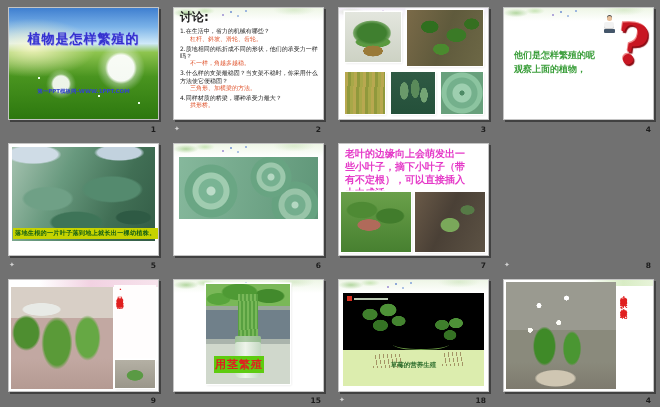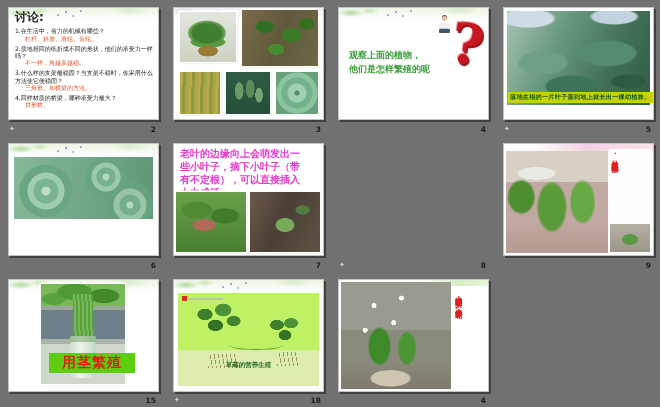--- a/index.html
+++ b/index.html
@@ -171,23 +171,23 @@
       radial-gradient(ellipse 30px 14px at 40% 8%,#4e9a34 0 55%,transparent 62%),
       radial-gradient(ellipse 26px 12px at 75% 12%,#428a2c 0 55%,transparent 62%),
       radial-gradient(ellipse 20px 10px at 15% 15%,#58a43c 0 55%,transparent 62%),
       linear-gradient(to bottom,#7ab858 0 22%,#9aa89a 22% 26%,#70808a 26% 55%,#aab4ac 55% 60%,#d0d8cc 60% 100%)}
   .s10-vase{position:absolute;left:34%;top:52%;width:32%;height:42%;background:
       linear-gradient(to right,#cfe0cc,#eef4ea 40%,#c4d8c2);border-radius:2px 2px 5px 5px;
       box-shadow:inset 0 6px 0 rgba(90,150,80,.45)}
   .s10-stems{position:absolute;left:38%;top:10%;width:24%;height:50%;background:
       repeating-linear-gradient(88deg,#58a040 0 2px,#78b858 2px 4px)}
   .s10-cap{position:absolute;left:40px;bottom:18px;background:#5ecc10;color:#e02020;
-      font-size:14px;font-weight:bold;padding:1px 13px;letter-spacing:1px}
-  
-  .s11-art{position:absolute;left:4px;top:13px;right:4px;bottom:5px;background:#bef264}
+      font-size:11px;font-weight:bold;padding:1px 1px;letter-spacing:1px}
+  
+  .s11-art{position:absolute;left:4px;top:13px;right:4px;bottom:5px;background:#000000}
   .s11-soil{position:absolute;left:0;right:0;bottom:0;height:36px;background:#dcedae}
   .s11-plant1{position:absolute;left:14px;top:6px;width:52px;height:44px;background:
       radial-gradient(ellipse 12px 9px at 25% 35%,#3f7f2c 0 60%,transparent 66%),
       radial-gradient(ellipse 13px 10px at 60% 25%,#4e9238 0 60%,transparent 66%),
       radial-gradient(ellipse 12px 9px at 45% 60%,#357224 0 60%,transparent 66%),
       radial-gradient(ellipse 11px 8px at 80% 50%,#448430 0 60%,transparent 66%)}
   .s11-plant2{position:absolute;right:14px;top:20px;width:40px;height:34px;background:
       radial-gradient(ellipse 11px 8px at 30% 35%,#3f7f2c 0 60%,transparent 66%),
       radial-gradient(ellipse 11px 8px at 65% 30%,#4e9238 0 60%,transparent 66%),
       radial-gradient(ellipse 10px 8px at 50% 65%,#357224 0 60%,transparent 66%)}
@@ -219,20 +219,28 @@
       linear-gradient(#9a9a90 0 45%,#8a8a7c 45% 75%,#7e7a6e 100%)}
   .s12-panel{position:absolute;right:2px;top:7px;width:34px;height:96px;background:#fff}
   .s12-vt{writing-mode:vertical-rl;color:#e02020;font-weight:bold;font-size:7px;
       line-height:1.6;margin:4px 3px 0 0;height:88px;letter-spacing:.5px}
 </style>
 </head>
 <body>
 
 <div class="grid">
 
+  <div class="cell">
+    <div class="thumb">
+      <div class="s1-bg"></div>
+      <div class="s1-title">植物是怎样繁殖的</div>
+      <div class="s1-sub">第一PPT模板网-WWW.1PPT.COM</div>
+    </div>
+    <div class="slide-num">1</div>
+  </div>
 
   <div class="cell">
     <div class="thumb">
       <div class="tpl-band"></div>
       <div class="s2-body">
         <div class="s2-h">讨论:</div>
         <div class="s2-q">1.在生活中，省力的机械有哪些？</div>
         <div class="s2-a">杠杆、斜坡、滑轮、齿轮。</div>
         <div class="s2-q">2.质地相同的纸折成不同的形状，他们的承受力一样吗？</div>
         <div class="s2-a">不一样，角越多越稳。</div>
@@ -261,22 +269,22 @@
   <div class="cell">
     <div class="thumb">
       <div class="tpl-band"></div>
       <div class="s4-q">?</div>
       <div class="s4-person">
         <div class="s4-head"></div>
         <div class="s4-body"></div>
         <div class="s4-legs"></div>
       </div>
       <div class="s4-text">
+        <div>他们是怎样繁殖的呢</div>
         <div>观察上面的植物，</div>
-        <div>他们是怎样繁殖的呢</div>
       </div>
     </div>
     <div class="slide-num">4</div>
   </div>
 
   <div class="cell">
     <div class="thumb">
       <div class="s5-photo"></div>
       <div class="s5-cap">落地生根的一片叶子落到地上就长出一棵幼植株。</div>
     </div>

